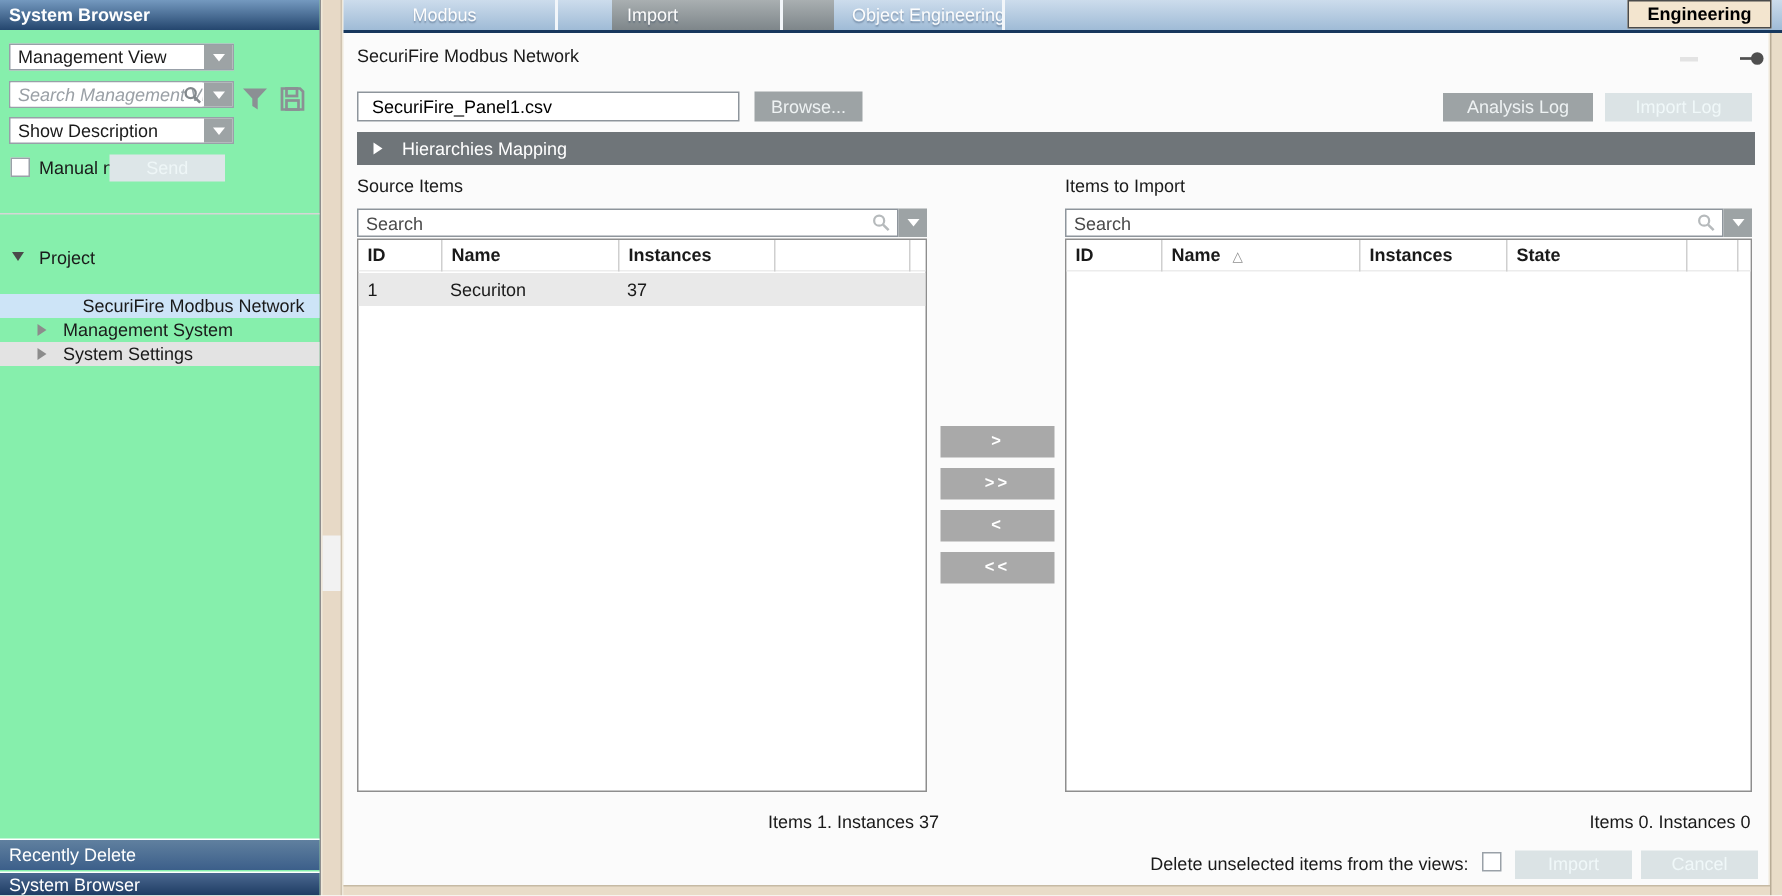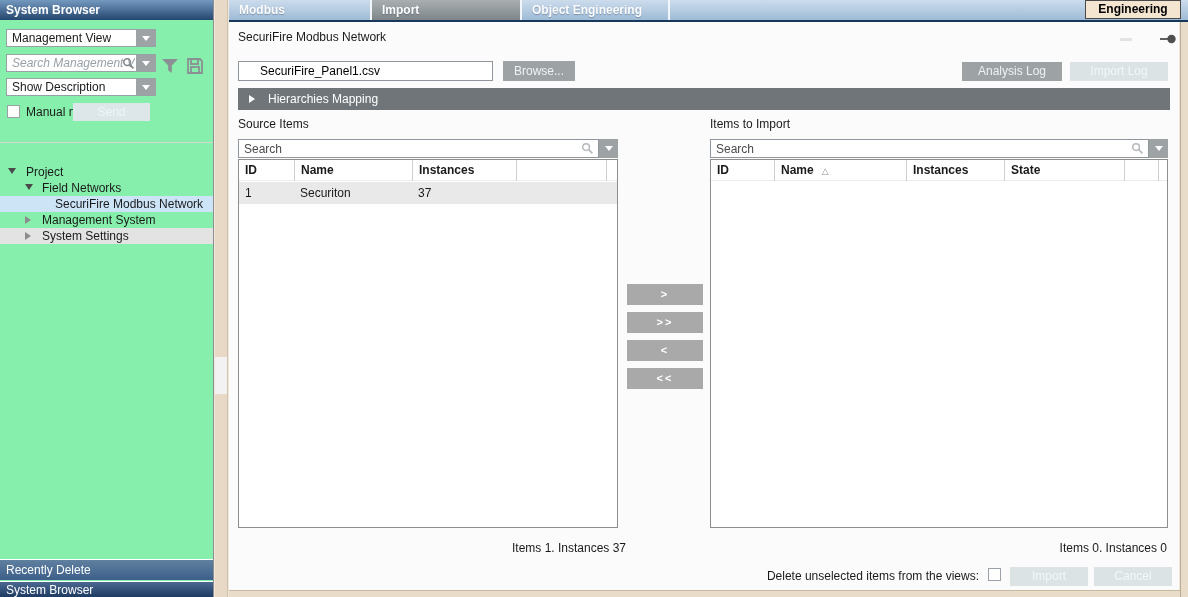--- a/index.html
+++ b/index.html
@@ -41,33 +41,33 @@
   #bar-recent { top:559px; height:21px; line-height:21px; background:linear-gradient(#60809f,#3c5f8a); border-top:1px solid #fff; }
   #bar-sysbrowser { top:581px; height:16px; line-height:16px; background:linear-gradient(#4b6890,#1e3c63); border-top:1px solid #fff; }
 
   
   #splitter { position:absolute; left:215px; top:0; width:13px; height:597px; background:#e7d9c6; border-right:1px solid #cfc3b0; }
   #splitter-handle { position:absolute; left:0; top:357px; width:100%; height:37px; background:#f2f2f2; cursor:col-resize; }
 
   
   #main { position:absolute; left:229px; top:0; width:950px; height:590px; background:#fbfbfb; }
   #tabbar { position:absolute; left:0; top:0; width:959px; height:22px; background:linear-gradient(#ccdcec,#9fbbd6); border-bottom:2px solid #17375d; }
-  .tab { position:absolute; top:0; height:20px; line-height:20px; color:#fdfdfd; font-weight:bold; padding-left:10px; cursor:pointer; text-shadow:0 1px 1px rgba(30,50,80,.35); }
+  .tab { position:absolute; top:0; height:20px; line-height:20px; color:#fdfdfd; font-weight:normal; padding-left:10px; cursor:pointer; text-shadow:0 1px 1px rgba(30,50,80,.35);margin-left:36px; }
   #tab-modbus { left:0; width:141px; }
   #tab-import { left:143px; width:148px; background:linear-gradient(#a9afb1,#7e868a); }
   #tab-objconf { left:293px; width:146px; }
   .tab-sep { position:absolute; top:0; width:2px; height:20px; background:#f2f6fa; }
   #badge-engineering { position:absolute; left:856px; top:0; width:96px; height:19px; background:#f3e5cf; border:1px solid #4a4a4a; text-align:center; line-height:17px; font-weight:bold; color:#000; cursor:pointer; z-index:3; }
 
   #content { position:absolute; left:0; top:22px; width:950px; height:568px; }
   #page-title { position:absolute; left:9px; top:8px; }
   #pin-icon { position:absolute; left:931px; top:11px; cursor:pointer; }
   #collapse-dash { position:absolute; left:891px; top:16px; width:12px; height:3px; background:#e3e3e3; cursor:pointer; }
 
-  #file-input { position:absolute; left:9px; top:39px; width:255px; height:20px; border:1px solid #8e959c; padding-left:21px; font:12px "Liberation Sans",sans-serif; background:#fff; }
+  #file-input { position:absolute; left:9px; top:39px; width:255px; height:20px; border:1px solid #8e959c; padding-left:9px; font:12px "Liberation Sans",sans-serif; background:#fff; }
   .btn { position:absolute; text-align:center; cursor:pointer; background:#9da3a5; color:#eef2f3; }
   .btn.disabled { background:#dbe3e5; color:#f0f8f9; cursor:default; }
   #browse-btn { left:274px; top:39px; width:72px; height:20px; line-height:20px; }
   #analysis-log-btn { left:733px; top:40px; width:100px; height:19px; line-height:19px; }
   #import-log-btn { left:841px; top:40px; width:98px; height:19px; line-height:19px; }
 
   #hier-bar { position:absolute; left:9px; top:66px; width:932px; height:22px; background:#6f7579; color:#fff; line-height:22px; cursor:pointer; }
   #hier-bar .tri-col-w { position:absolute; left:11px; top:7px; width:0; height:0; border-top:4px solid transparent; border-bottom:4px solid transparent; border-left:6px solid #fff; }
   #hier-bar .lbl { left:30px; }
 
@@ -163,24 +163,20 @@
 
     <span class="checkbox" id="manual-check"></span>
     <span id="manual-label">Manual na</span>
     <div id="send-btn" class="disabled">Send</div>
 
     <div id="lp-divider"></div>
 
     <div class="tree-row" id="tree-project">
       <span class="tw tri-exp"></span>
       <span class="lbl">Project</span>
-    </div>
-    <div class="tree-row" id="tree-fieldnet">
-      <span class="tw tri-exp"></span>
-      <span class="lbl">Field Networks</span>
     </div>
     <div class="tree-row" id="tree-securifire">
       <span class="lbl">SecuriFire Modbus Network</span>
     </div>
     <div class="tree-row" id="tree-syssettings">
       <span class="tw tri-col"></span>
       <span class="lbl">System Settings</span>
     </div>
     <div class="tree-row" id="tree-mgmtsys">
       <span class="tw tri-col"></span>

